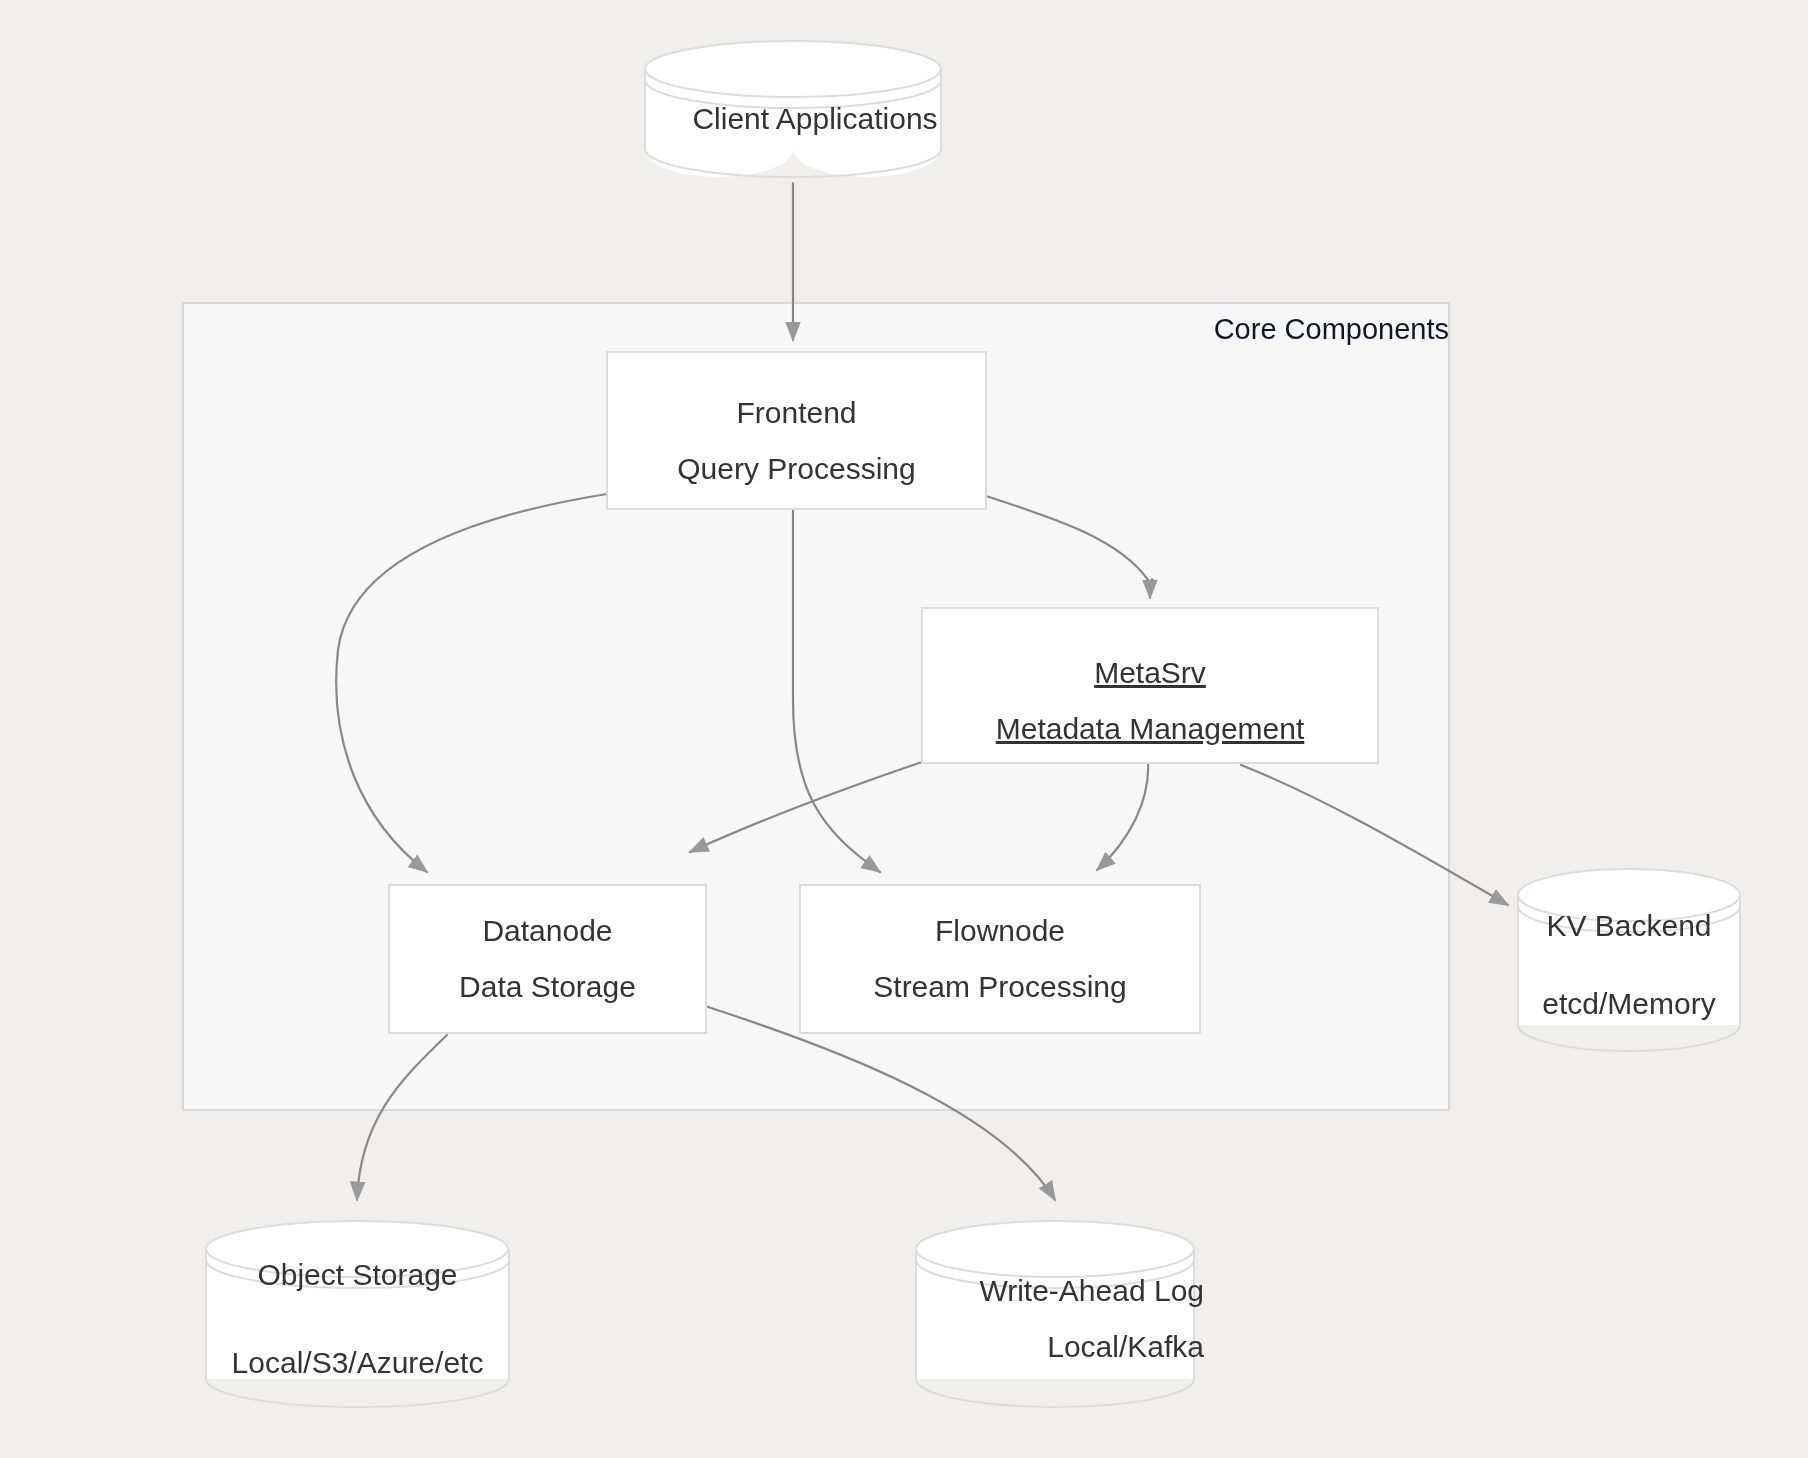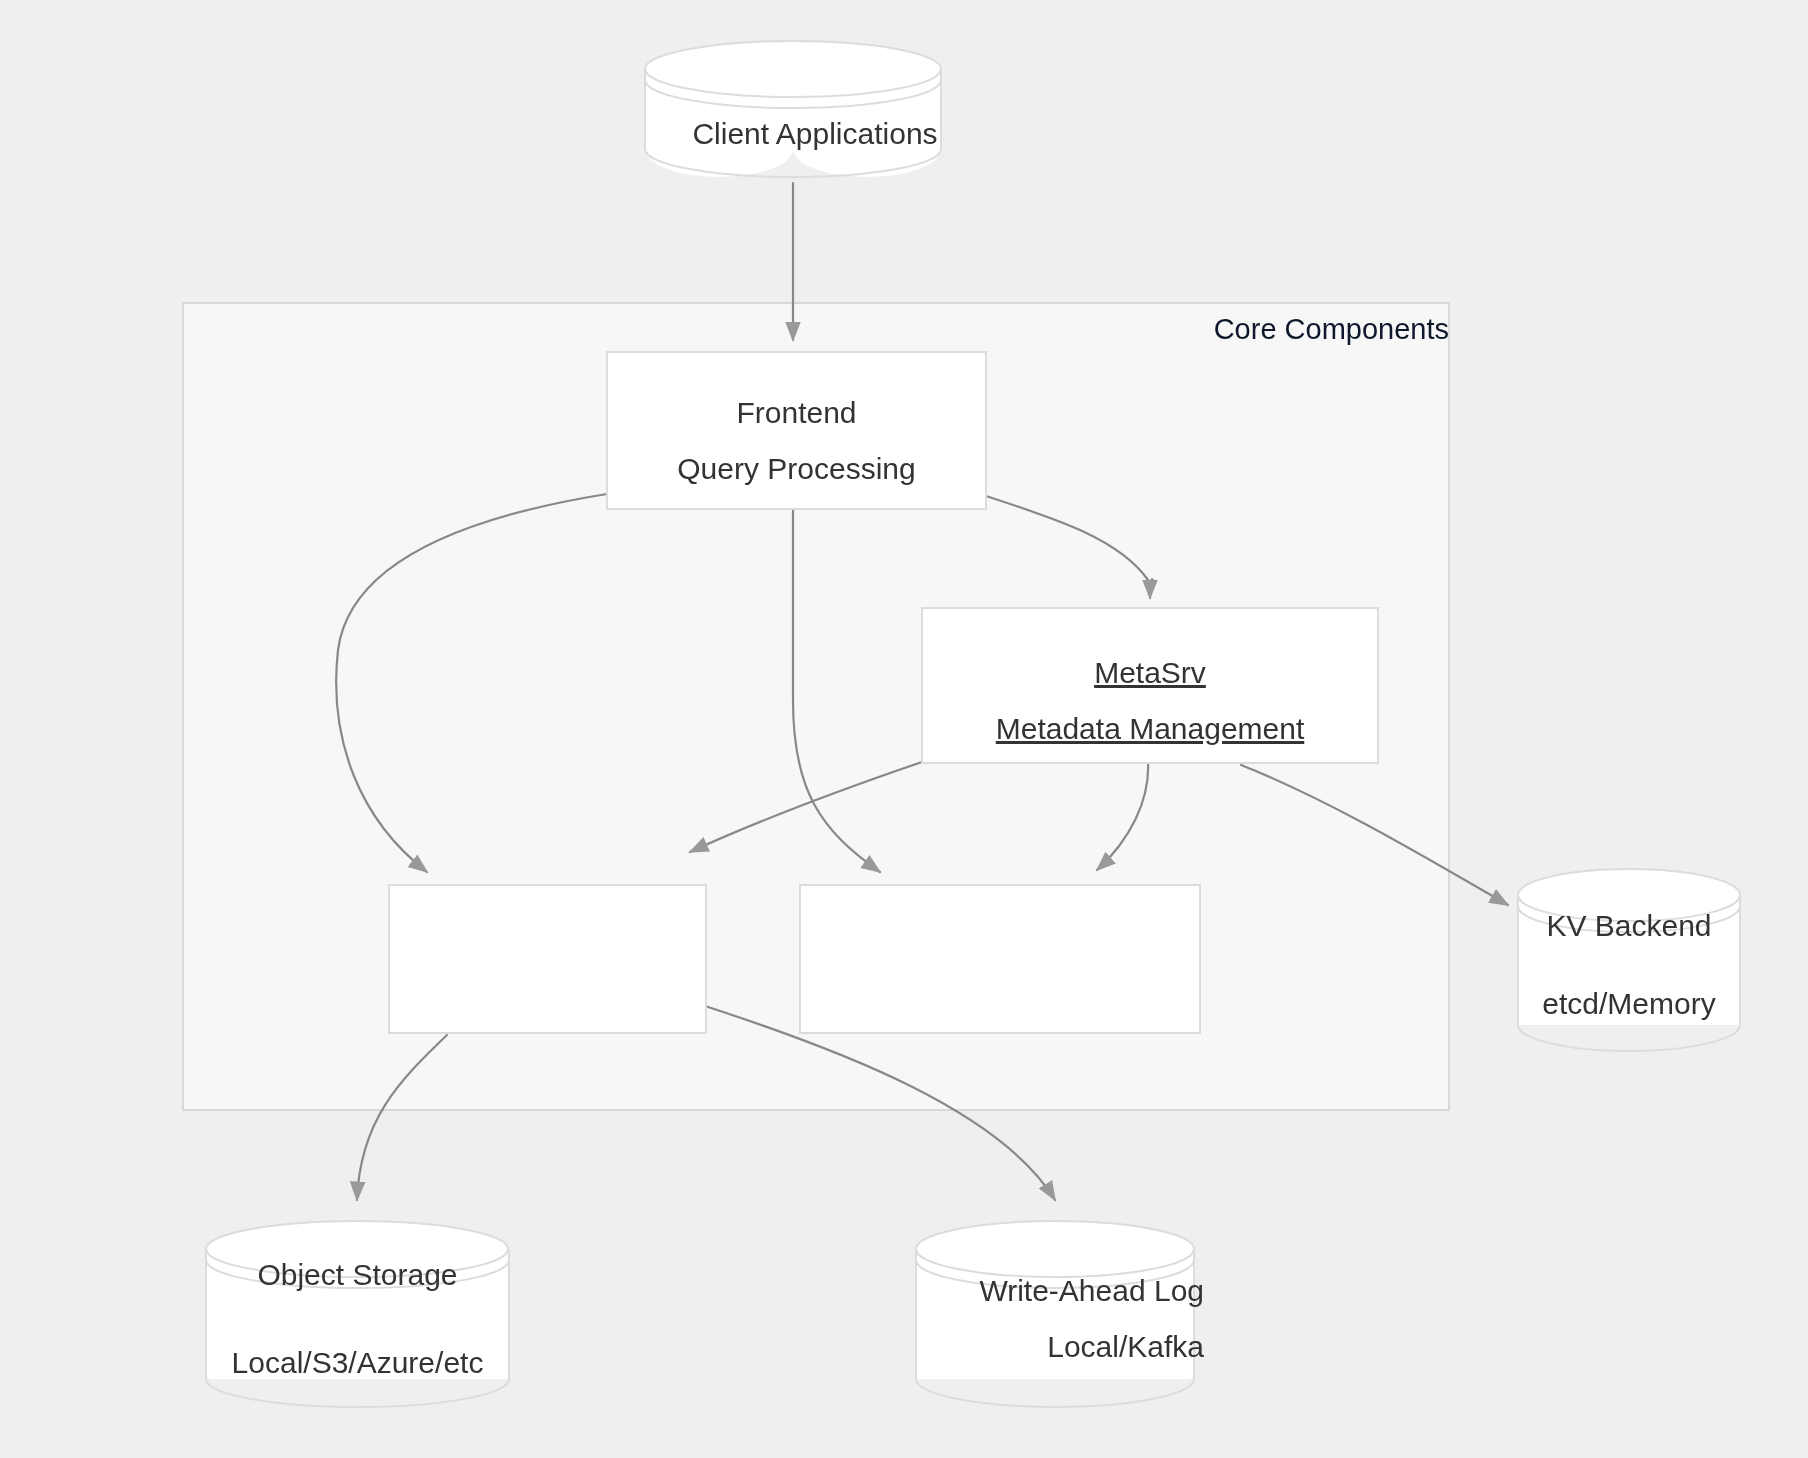--- a/index.html
+++ b/index.html
@@ -122,35 +122,43 @@
     <g>
       <rect x="916" y="1249" width="278" height="130" fill="#ffffff" stroke="none"></rect>
       <ellipse cx="1055" cy="1249" rx="139" ry="28" fill="#ffffff" stroke="#dcdcdc" stroke-width="2"></ellipse>
       <path d="M 916,1249 L 916,1379 A 139,28 0 0 0 1194,1379 L 1194,1249" fill="none" stroke="#dcdcdc" stroke-width="2"></path>
       <path d="M 916,1260 A 139,28 0 0 0 1194,1260" fill="none" stroke="#dcdcdc" stroke-width="2"></path>
     </g>
   </svg>
 
   <div class="subgraph-title" style="left:183px; top:313px; width:1266px;">Core Components</div>
 
-  <div class="node-label" style="left:645px; top:104px; width:340px; height:60px;">
+  <div class="node-label" style="left:645px; top:89px; width:340px; height:60px;">
     <span class="l1">Client Applications</span>
   </div>
 
   <div class="node-label" style="left:607px; top:352px; width:379px; height:178px;">
     <span class="l1">Frontend</span>
     <span class="l2">Query Processing</span>
   </div>
 
   <div class="node-label" style="left:922px; top:635px; width:456px; height:131px;text-decoration:underline;">
     <span class="l1">MetaSrv</span>
     <span class="l2">Metadata Management</span>
   </div>
 
+  <div class="node-label" style="left:389px; top:885px; width:317px; height:148px;">
+    <span class="l1">Datanode</span>
+    <span class="l2">Data Storage</span>
+  </div>
 
+  <div class="node-label" style="left:800px; top:885px; width:400px; height:148px;">
+    <span class="l1">Flownode</span>
+    <span class="l2">Stream Processing</span>
+  </div>
 
   <div class="node-label" style="left:1508px; top:905px; width:242px; height:120px;justify-content:space-between;">
     <span class="l1">KV Backend</span>
     <span class="l2">etcd/Memory</span>
   </div>
 
   <div class="node-label" style="left:196px; top:1259px; width:323px; height:120px;gap:32px;">
     <span class="l1">Object Storage</span>
     <span class="l2">Local/S3/Azure/etc</span>
   </div>

